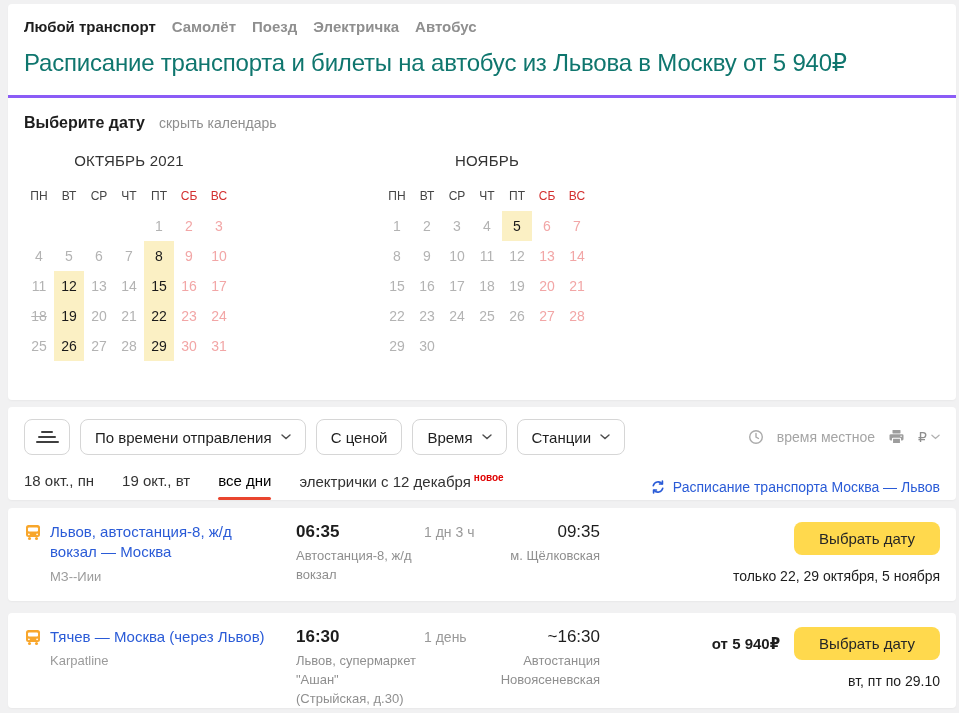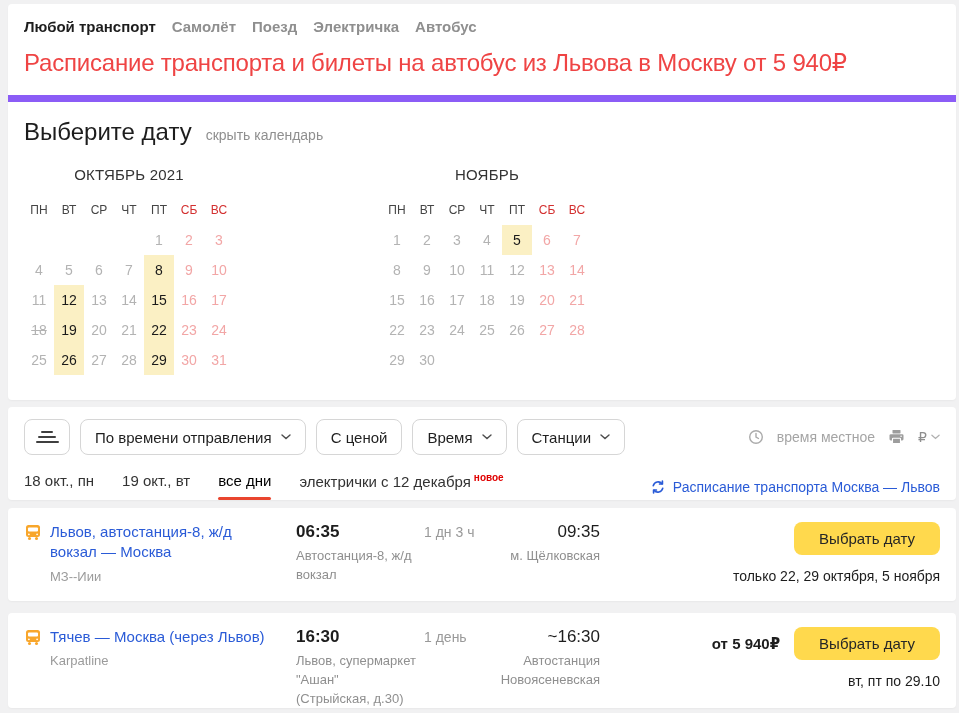--- a/index.html
+++ b/index.html
@@ -13,25 +13,25 @@
   .card{
     background:#fff;border-radius:4px;margin-left:8px;width:948px;
     box-sizing:border-box;box-shadow:0 1px 2px rgba(0,0,0,.04);
   }
   
   .main-card{margin-top:4px;height:396px;overflow:hidden}
   .t-tabs{display:flex;gap:16px;padding:14px 16px 0;font-size:15px}
   .t-tab{color:#8f8f8f;font-weight:600;cursor:pointer;white-space:nowrap}
   .t-tab.active{color:#1d1d1d;font-weight:700}
   .page-title{
-    margin:14px 0 0;padding:0 16px 18px;border-bottom:7px solid #8b5cf6;
-    font-size:24px;font-weight:500;color:#ef4444;white-space:nowrap;letter-spacing:-.2px;
+    margin:14px 0 0;padding:0 16px 18px;border-bottom:3px solid #8b5cf6;
+    font-size:24px;font-weight:500;color:#0f766e;white-space:nowrap;letter-spacing:-.2px;
   }
   .date-head{display:flex;align-items:baseline;gap:14px;padding:16px 16px 0}
-  .date-head h2{margin:0;font-size:24px;font-weight:400;color:#1d1d1d}
+  .date-head h2{margin:0;font-size:16px;font-weight:700;color:#1d1d1d}
   .toggle-cal{font-size:14px;color:#8f8f8f;cursor:pointer}
   .calendars{display:flex;gap:148px;padding:20px 0 0 16px}
   .cal-title{text-align:center;font-size:15px;color:#333;margin-bottom:12px;letter-spacing:.2px}
   .cal-table{border-collapse:collapse}
   .cal-table th,.cal-table td{width:30px;height:30px;text-align:center;padding:0;font-weight:400}
   .cal-wd{font-size:12px;font-weight:700;color:#454545}
   .cal-wd.wk{color:var(--weekend_red,#d32f2f)}
   .cal-day{font-size:14px;cursor:pointer}
   .cal-day[data-state="emp"]{cursor:default}
   .cal-day[data-state="mut"]{color:#b3b3b3}

